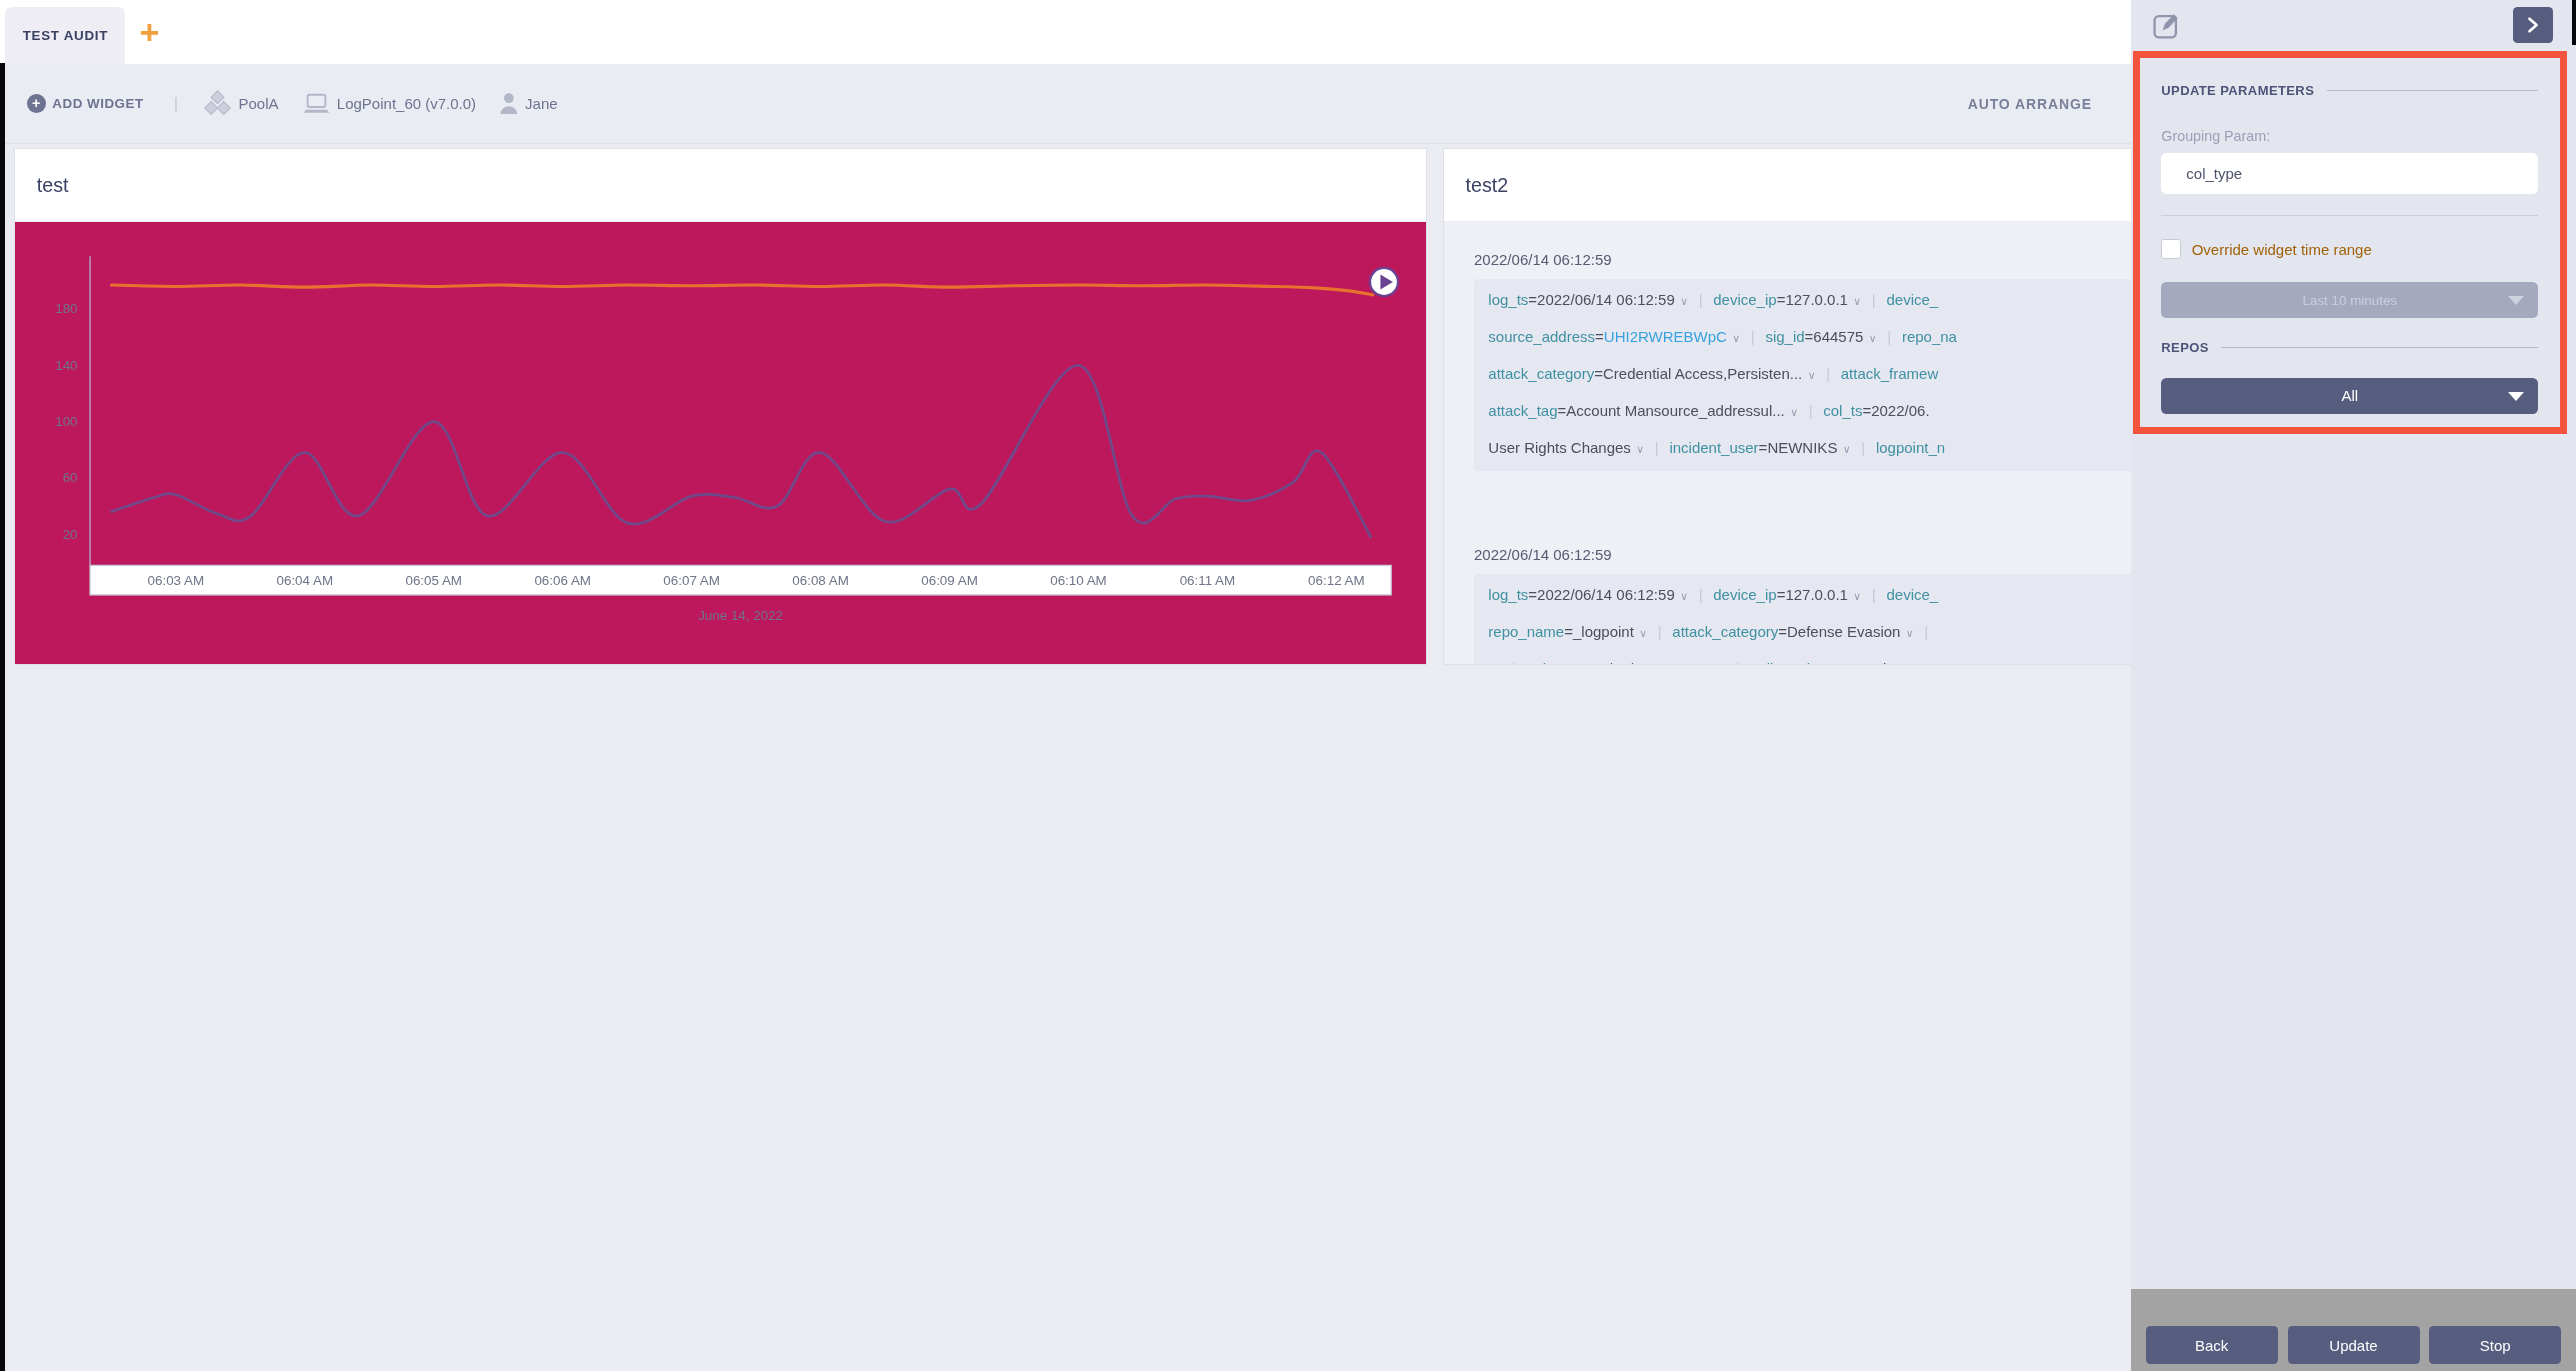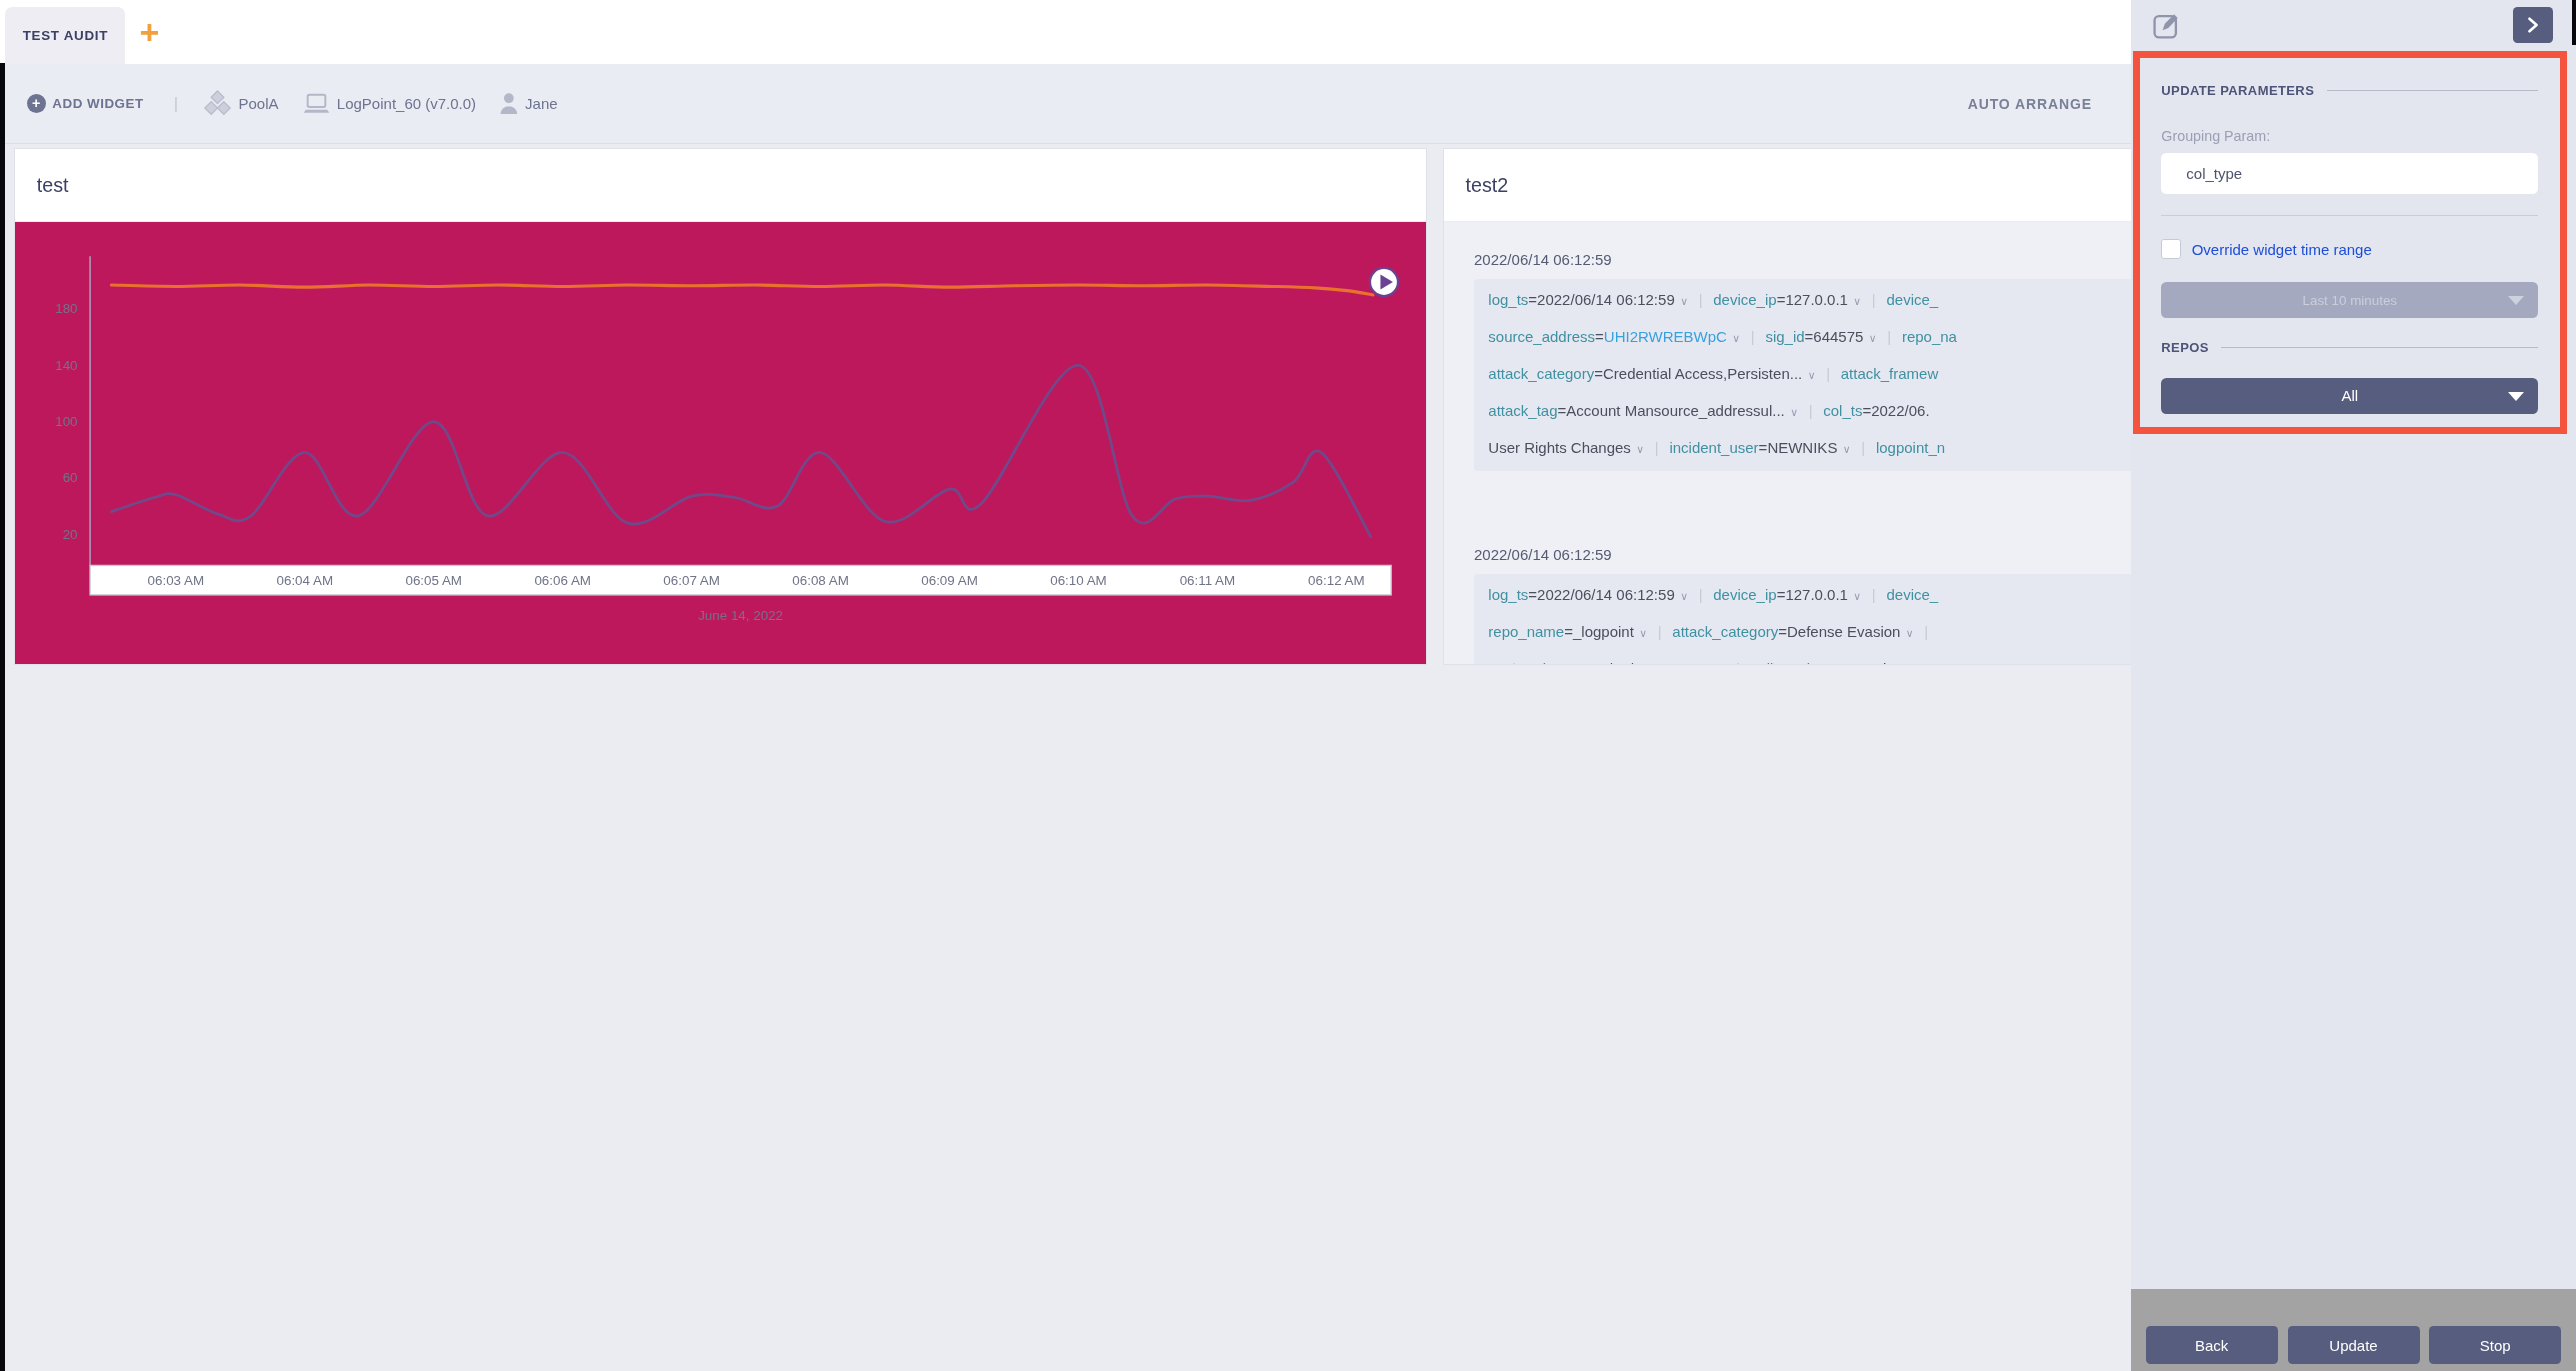--- a/index.html
+++ b/index.html
@@ -68,21 +68,21 @@
   .sec-h .txt{font-size:13px;font-weight:bold;letter-spacing:0.4px;color:#4d5478;}
   .sec-h .hline{flex:1;height:0.9px;background:#b6bac9;}
   .panel-h{margin-top:10.7px;}
   .g-label{margin-top:30px;font-size:14.3px;color:#9aa0b5;}
   .g-input{margin-top:9px;width:100%;height:41px;border:none;border-radius:5.4px;background:#fff;
        font-size:15px;color:#4e536b;padding:0 25px;box-sizing:border-box;font-family:inherit;}
   .divider{margin-top:21.5px;height:0.9px;background:#c9ccd9;}
   .chk-row{margin-top:23px;display:flex;align-items:center;gap:10.7px;}
   .chk{width:19.7px;height:19.7px;background:#fff;border:0.9px solid #c6c9d6;border-radius:2.7px;
        appearance:none;-webkit-appearance:none;margin:0;cursor:pointer;}
-  .chk-label{font-size:15px;color:#1d4ed8;}
+  .chk-label{font-size:15px;color:#a16207;}
   .dd{margin-top:23px;height:36px;border-radius:5.4px;display:flex;align-items:center;
        justify-content:center;position:relative;cursor:pointer;}
   .dd.disabled{background:#a4a9c0;color:#cbcedd;font-size:13.4px;}
   .dd.navy{background:#565d7e;color:#ffffff;font-size:15px;}
   .caret{position:absolute;right:14.3px;top:14.3px;width:0;height:0;
        border-left:8px solid transparent;border-right:8px solid transparent;}
   .caret.lt{border-top:9px solid #ced1de;}
   .caret.wh{border-top:9px solid #ffffff;}
   .repos-h{margin-top:21.5px;}
   .sb-footer{position:absolute;left:0;bottom:0;width:100%;height:82px;background:#a3a3a3;

